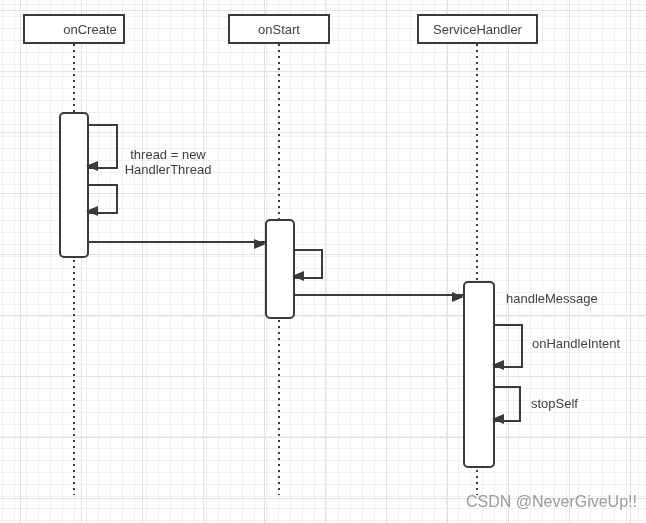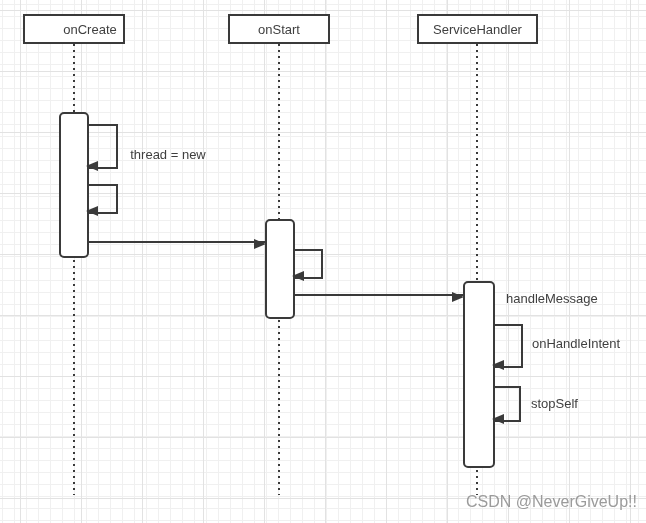--- a/index.html
+++ b/index.html
@@ -101,20 +101,21 @@
 
   <div class="arrow" style="left:89px;top:241px;width:176px;">
     <span class="tip"></span>
   </div>
   <div class="arrow" style="left:295px;top:294px;width:168px;">
     <span class="tip"></span>
   </div>
 
   <div class="msg" style="left:116px;top:104px;width:104px;margin-top:43px;">
     <div>thread = new</div>
+    <div>HandlerThread</div>
   </div>
   <div class="msg single" style="left:506px;top:291px;">handleMessage</div>
   <div class="msg single" style="left:532px;top:336px;">onHandleIntent</div>
   <div class="msg single" style="left:531px;top:396px;">stopSelf</div>
 
   <div class="watermark">CSDN @NeverGiveUp!!</div>
 
 </div>
 
 </body></html>

